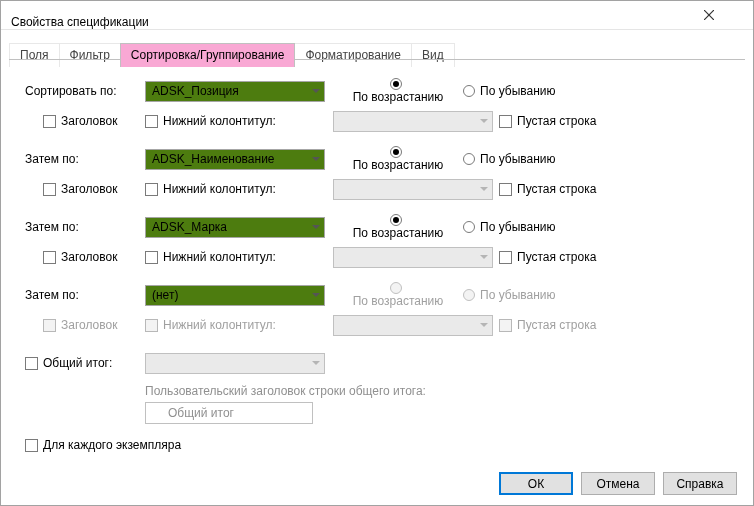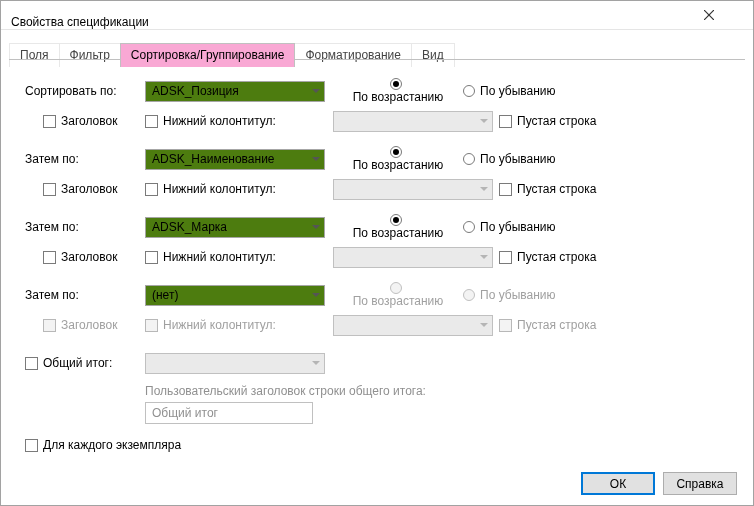--- a/index.html
+++ b/index.html
@@ -142,21 +142,21 @@
     border-top: 4px solid #555;
   }
   .select.disabled .arrow { border-top-color: #b5b5b5; }
   .select.disabled { background: #eaeaea; color: #a0a0a0; border-color: #c0c0c0; }
 
   .textfield {
     height: 22px;
     width: 168px;
     border: 1px solid #c0c0c0;
     color: #909090;
-    padding: 0 6px;
+    padding: 0 22px;
     display: flex;
     align-items: center;
   }
   .hint { color: #909090; margin: 8px 0 4px 0; }
 
   .footer {
     height: 40px;
     border-top: none;
     display: flex;
     justify-content: flex-end;
@@ -390,15 +390,16 @@
       <div class="chk-wrap">
         <span class="chk"></span>
         <span>Для каждого экземпляра</span>
       </div>
     </div>
 
   </div>
 
   <div class="footer">
     <div class="btn primary">ОК</div>
+    <div class="btn">Отмена</div>
     <div class="btn">Справка</div>
   </div>
 </div>
 
 </body></html>

